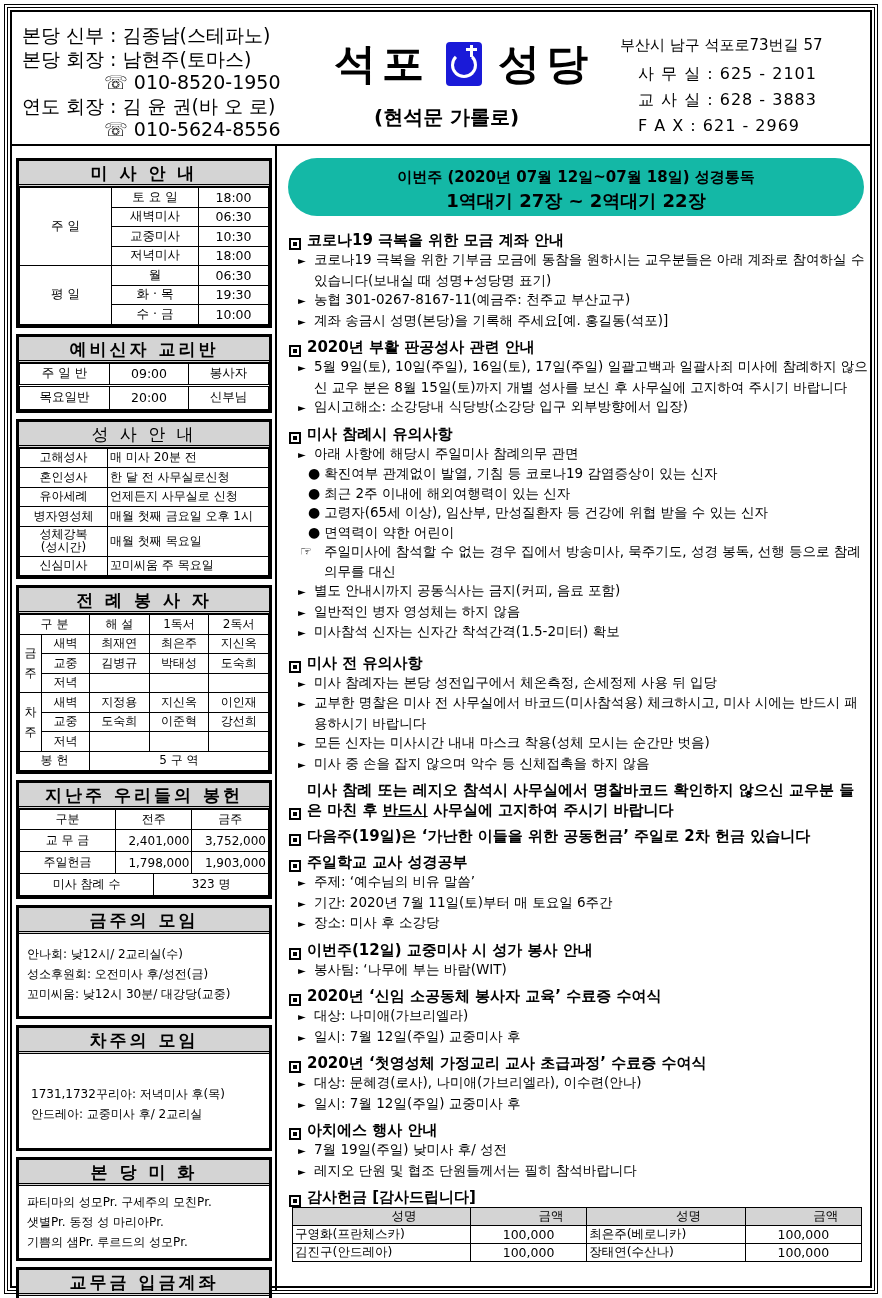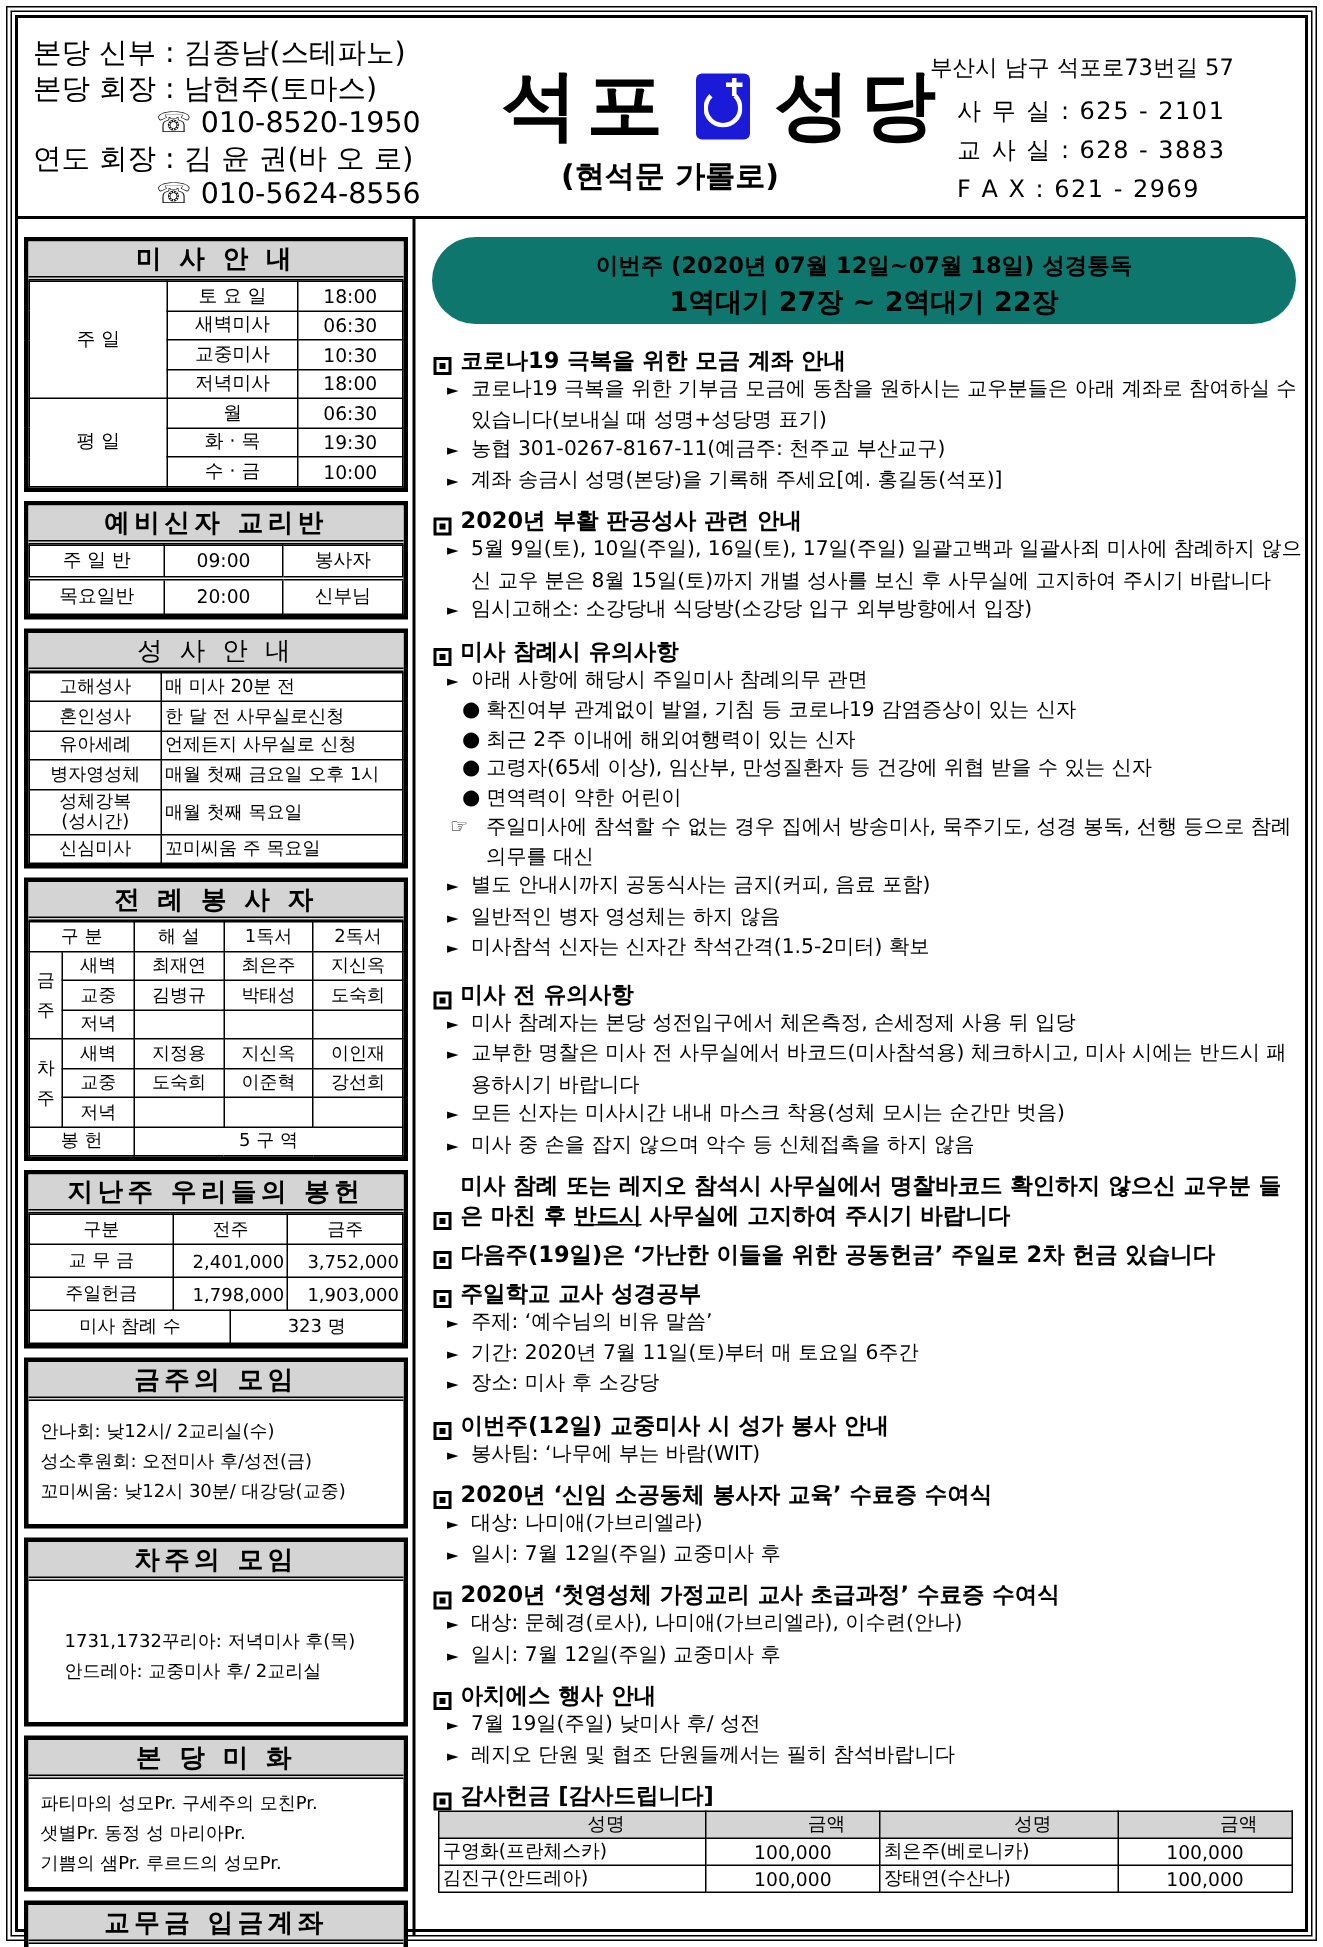--- a/index.html
+++ b/index.html
@@ -3,21 +3,21 @@
 <meta charset="utf-8">
 <style>
   * { box-sizing: border-box; margin: 0; padding: 0; }
   body { width: 882px; height: 1298px; background: #fff; font-family: "DejaVu Sans", "Liberation Sans", sans-serif; color: #000; position: relative; overflow: hidden; }
   .frame { position: absolute; left: 4px; top: 4px; width: 874px; height: 1290px; border: 3px double #000; border-width: 4px; border-style: double; }
   .inner { position: absolute; left: 10px; top: 10px; width: 862px; height: 1278px; border: 2px solid #000; }
   
   .header { position: absolute; left: 12px; top: 12px; width: 858px; height: 134px; border-bottom: 2px solid #000; }
   .hdr-left { position: absolute; left: 10px; top: 12px; font-size: 19px; line-height: 23.5px; }
   .hdr-left .ph { padding-left: 82px; }
-  .title { position: absolute; left: 322px; top: 24px; font-size: 51px; font-weight: bold; letter-spacing: 6px; display: flex; align-items: center; }
+  .title { position: absolute; left: 322px; top: 24px; font-size: 42px; font-weight: bold; letter-spacing: 6px; display: flex; align-items: center; }
   .logo { width: 36px; height: 44px; background: #1a1ad8; border-radius: 4px; margin: 0 16px; position: relative; }
   .logo .ring { position: absolute; left: 5px; top: 10px; width: 26px; height: 26px; border: 3px solid #fff; border-radius: 50%; border-top-color: transparent; }
   .logo .cross-v { position: absolute; left: 24px; top: 3px; width: 3px; height: 12px; background: #fff; }
   .logo .cross-h { position: absolute; left: 20px; top: 6px; width: 11px; height: 3px; background: #fff; }
   .subtitle { position: absolute; left: 362px; top: 92px; font-size: 20px; font-weight: bold; }
   .hdr-right { position: absolute; left: 608px; top: 24px; font-size: 15px; }
   .hdr-right .addr { margin-bottom: 6px; }
   .hdr-right .line { font-size: 16px; line-height: 26px; padding-left: 18px; letter-spacing: 1px; }
   
   .col-divider { position: absolute; left: 275px; top: 146px; width: 2px; height: 1144px; background: #000; }
@@ -25,21 +25,21 @@
   .box { border: 3px solid #000; margin-bottom: 6px; background: #fff; }
   .box-title { background: #d4d4d4; text-align: center; font-weight: bold; font-size: 17px; border-bottom: 3px double #000; height: 26px; line-height: 24px; letter-spacing: 3px; }
   .box-title.light { font-weight: normal; }
   table { border-collapse: collapse; width: 100%; font-size: 12.5px; }
   td { border: 1px solid #000; text-align: center; height: 19.5px; padding: 0 2px; white-space: nowrap; }
   .tl { text-align: left; }
   .tr { text-align: right; }
   .box-body { font-size: 12px; line-height: 20px; padding: 6px 6px; }
   
   .right { position: absolute; left: 286px; top: 158px; width: 582px; font-size: 13.5px; }
-  .banner { margin: 0 4px 0 2px; height: 58px; background: #0f766e; border-radius: 30px; text-align: center; padding-top: 10px; }
+  .banner { margin: 0 4px 0 2px; height: 58px; background: #14b8a6; border-radius: 30px; text-align: center; padding-top: 10px; }
   .banner .b1 { font-size: 15px; font-weight: bold; }
   .banner .b2 { font-size: 18px; font-weight: bold; margin-top: 2px; }
   .sec { margin-top: 6px; }
   .sec-h { font-size: 15px; font-weight: bold; line-height: 20px; display: flex; align-items: flex-end; }
   .sec-h .sq { display: inline-block; width: 12px; height: 12px; border: 2px solid #000; background: #fff; margin: 4px 6px 0 3px; position: relative; flex: 0 0 auto; }
   .sec-h .sq::after { content: ""; position: absolute; left: 2px; top: 2px; width: 4px; height: 4px; background: #000; }
   .item { line-height: 19.5px; padding-left: 28px; text-indent: -16px; }
   .item .ar { display: inline-block; width: 16px; text-indent: 0; font-size: 10px; }
   .sub { line-height: 19.5px; padding-left: 22px; }
   .sub .dot { font-size: 14px; margin-right: 4px; }
@@ -263,21 +263,21 @@
     <div class="box-title">금주의 모임</div>
     <div class="box-body" style="padding:10px 8px 12px">
       <div>안나회: 낮12시/ 2교리실(수)</div>
       <div>성소후원회: 오전미사 후/성전(금)</div>
       <div>꼬미씨움: 낮12시 30분/ 대강당(교중)</div>
     </div>
   </div>
 
   <div class="box">
     <div class="box-title">차주의 모임</div>
-    <div class="box-body" style="padding:30px 24px 24px">
+    <div class="box-body" style="padding:30px 12px 24px">
       <div>1731,1732꾸리아: 저녁미사 후(목)</div>
       <div>안드레아: 교중미사 후/ 2교리실</div>
     </div>
   </div>
 
   <div class="box">
     <div class="box-title">본 당 미 화</div>
     <div class="box-body" style="padding:6px 8px 6px">
       <div>파티마의 성모Pr. 구세주의 모친Pr.</div>
       <div>샛별Pr. 동정 성 마리아Pr.</div>

